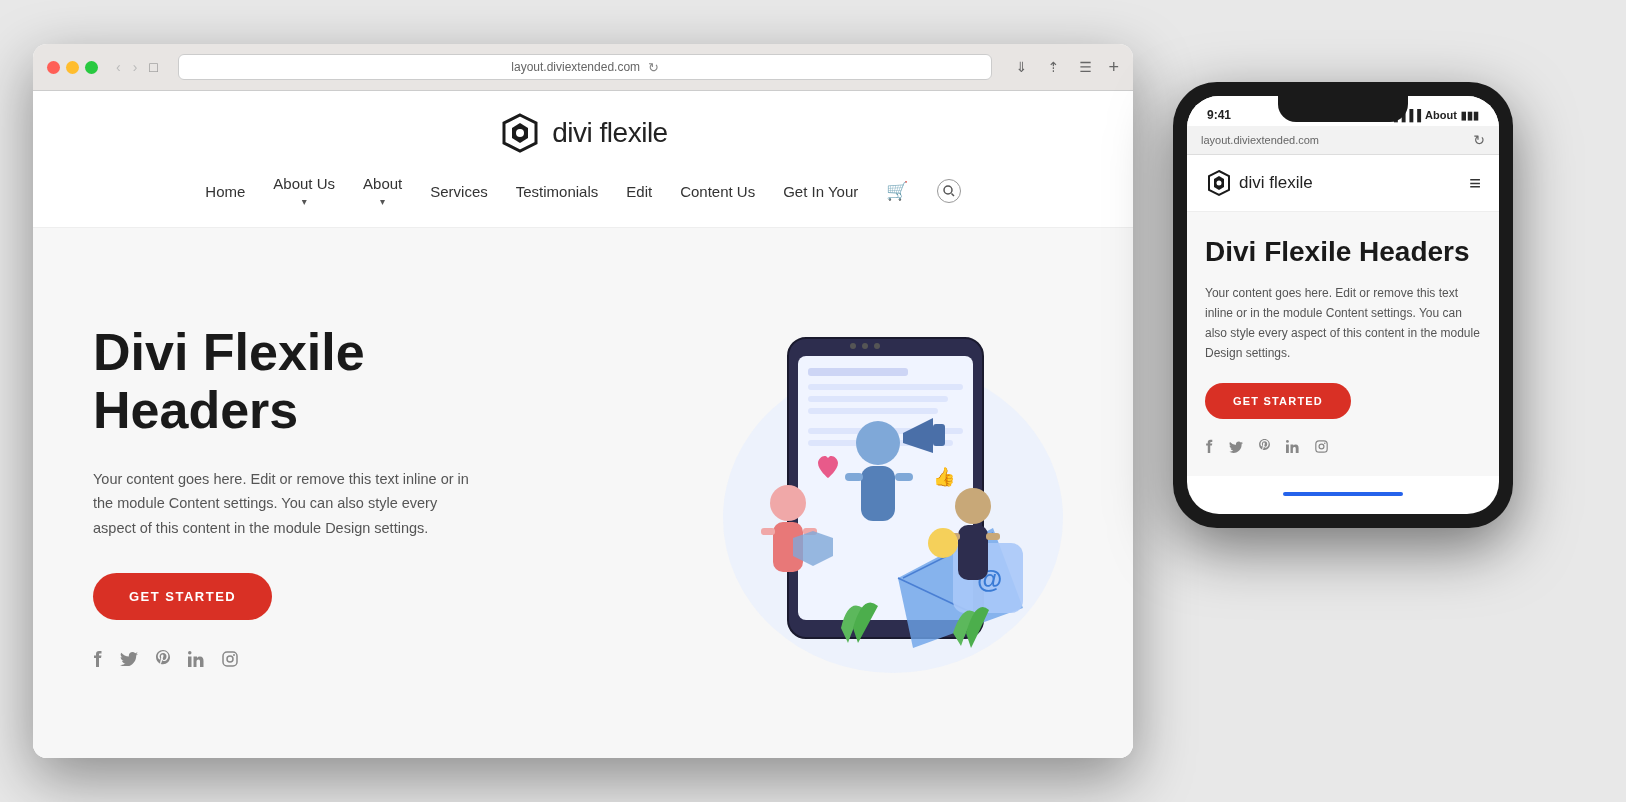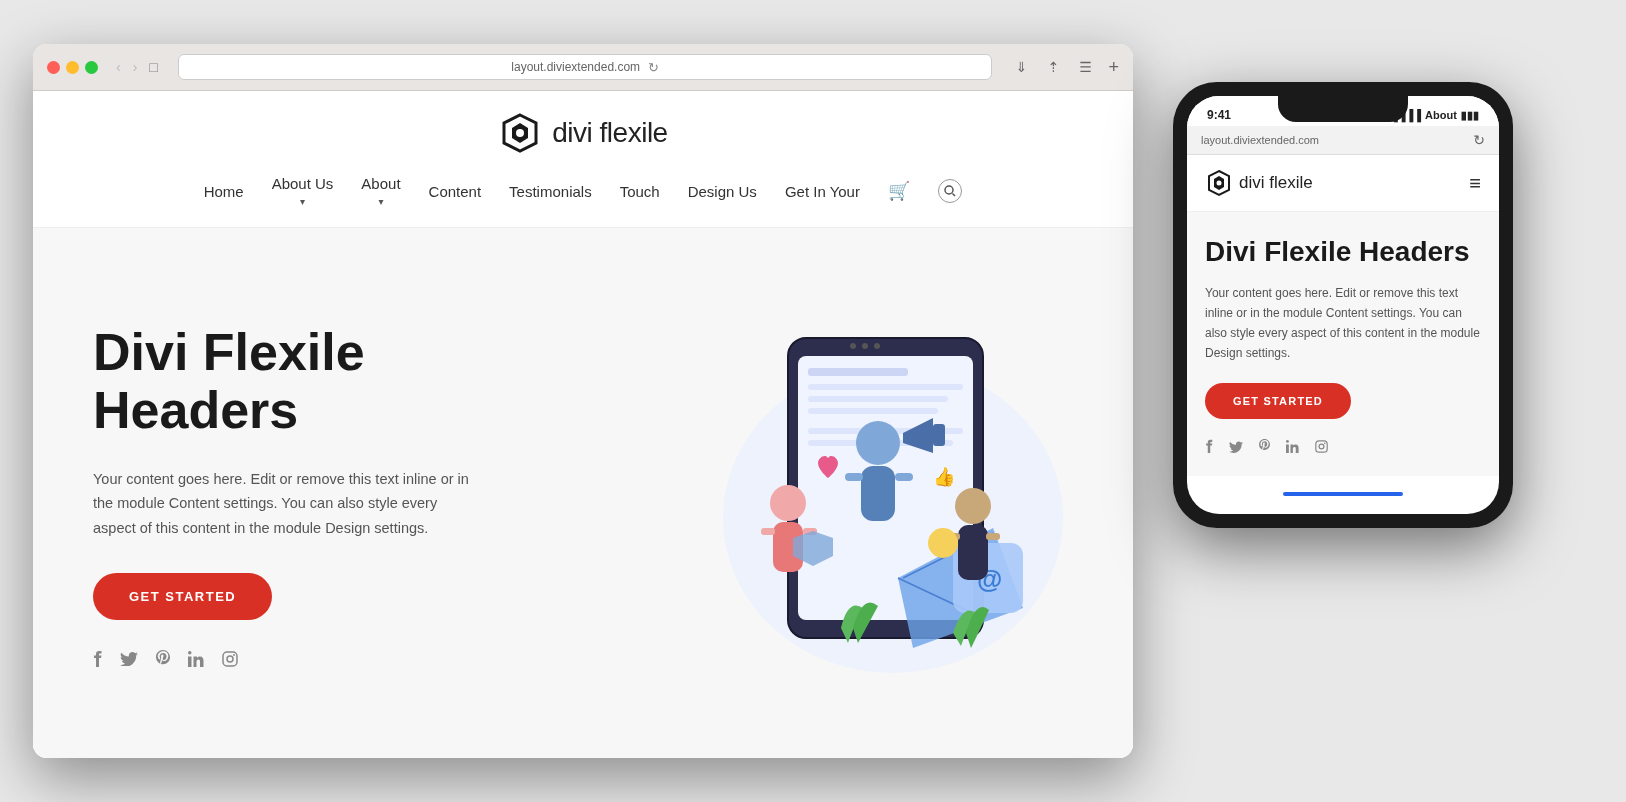--- a/index.html
+++ b/index.html
@@ -475,24 +475,24 @@
         <nav class="site-nav">
           <a class="nav-link">Home</a>
           <div class="nav-link nav-dropdown">
             <span>About Us</span>
             <span class="nav-dropdown-arrow">▾</span>
           </div>
           <div class="nav-link nav-dropdown">
             <span>About</span>
             <span class="nav-dropdown-arrow">▾</span>
           </div>
-          <a class="nav-link">Content</a>
+          <a class="nav-link">Services</a>
           <a class="nav-link">Testimonials</a>
-          <a class="nav-link">Touch</a>
-          <a class="nav-link">Design Us</a>
+          <a class="nav-link">Edit</a>
+          <a class="nav-link">Content Us</a>
           <a class="nav-link">Get In Your</a>
           <span class="nav-cart">🛒</span>
           <div class="nav-search">
             <svg width="12" height="12" viewBox="0 0 12 12" fill="none">
               <circle cx="5" cy="5" r="4" stroke="#555" stroke-width="1.5"></circle>
               <line x1="8.5" y1="8.5" x2="11" y2="11" stroke="#555" stroke-width="1.5"></line>
             </svg>
           </div>
         </nav>
       </div>

